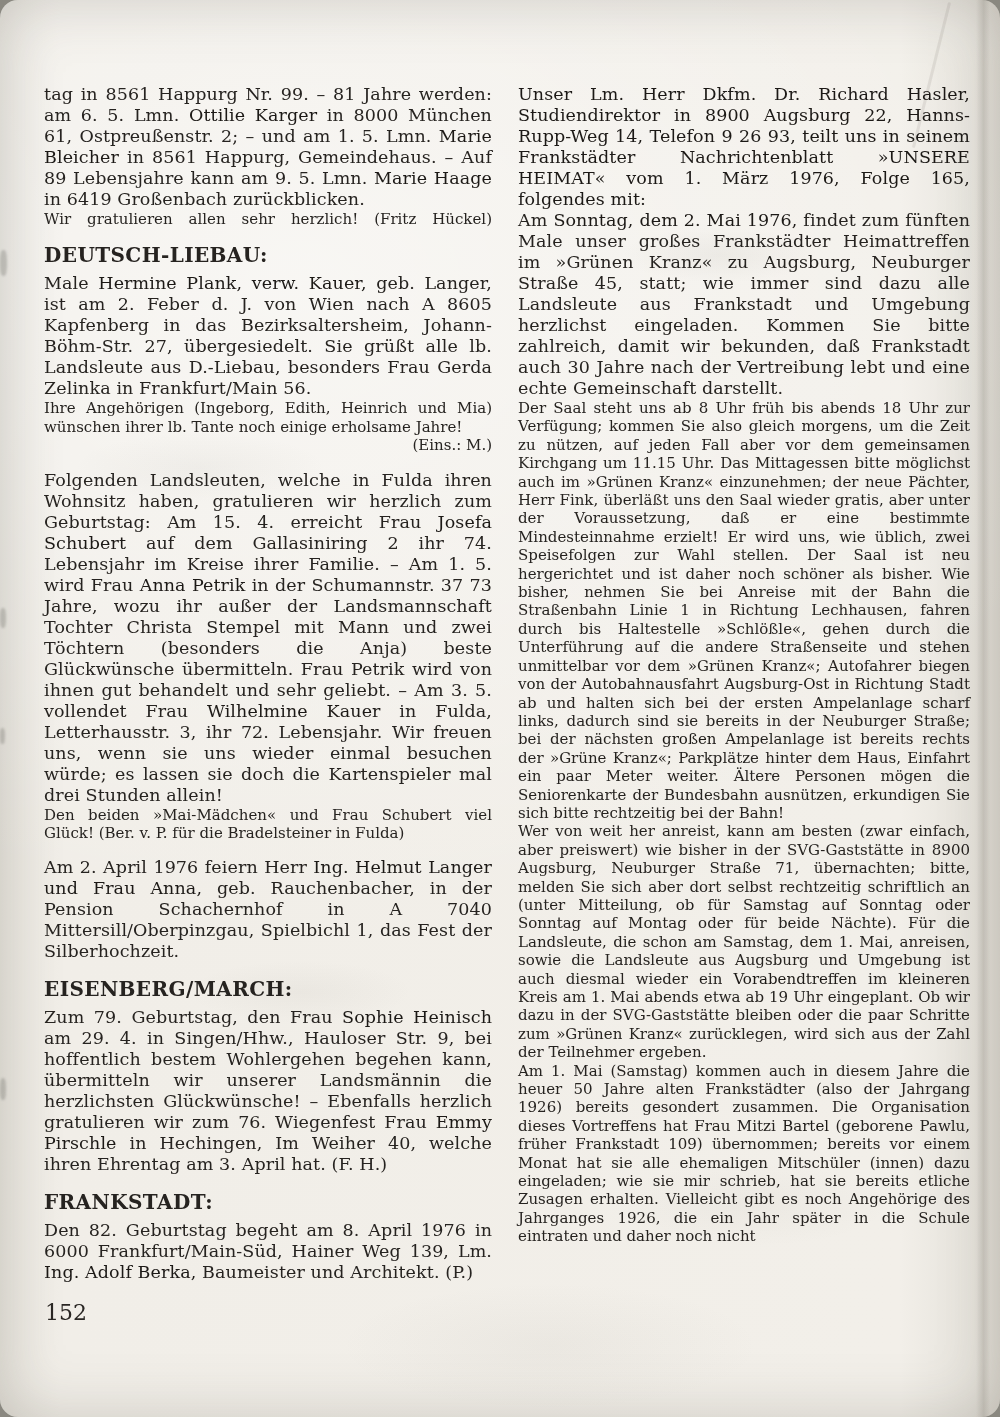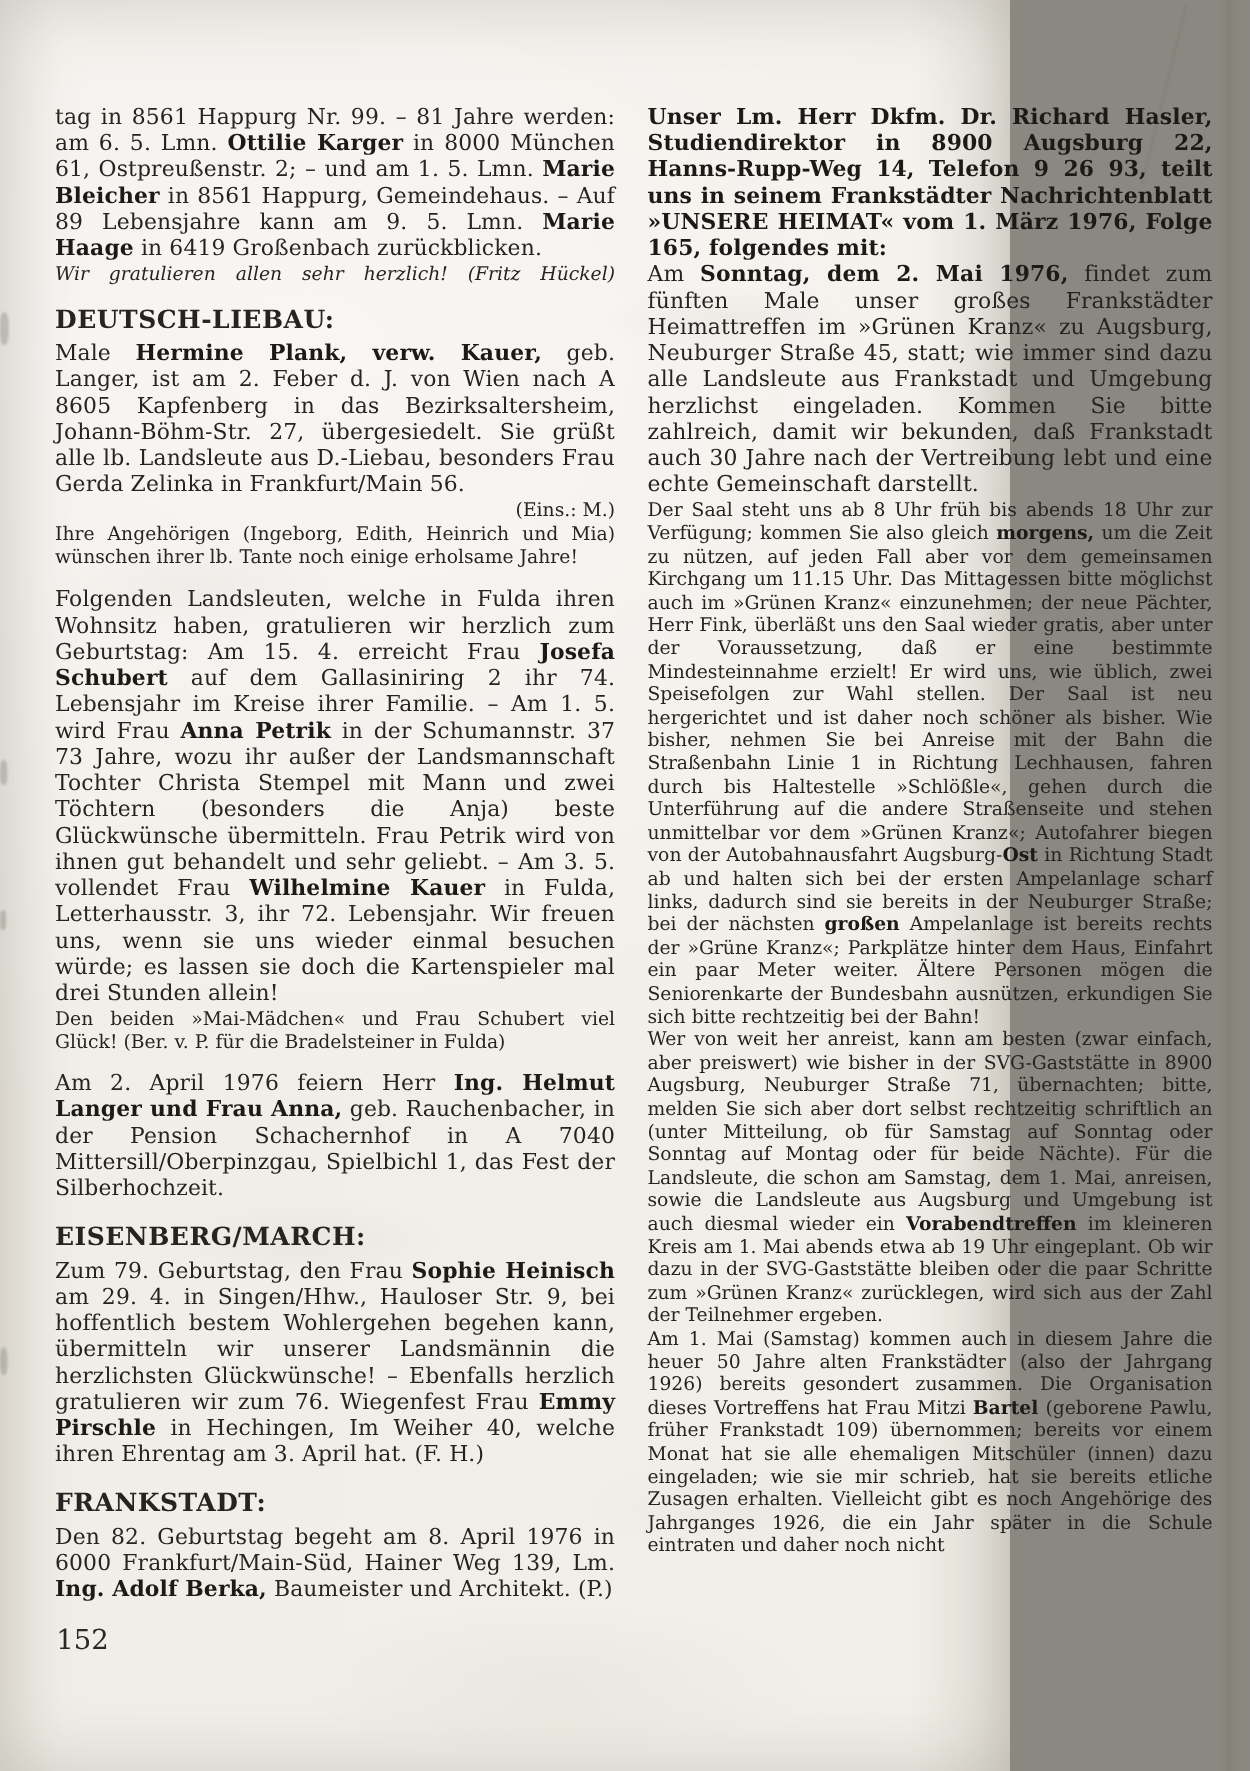--- a/index.html
+++ b/index.html
@@ -8,28 +8,29 @@
   }
   body {
     width: 1000px;
     height: 1417px;
     overflow: hidden;
     background: #8a8880;
     font-family: "DejaVu Serif", "Liberation Serif", serif;
   }
   .page {
     position: relative;
-    width: 808px;
+    width: 1000px;
     height: 1417px;
     background:
       radial-gradient(ellipse 1200px 900px at 30% 20%, rgba(255,255,255,0.5), rgba(255,255,255,0) 70%),
       linear-gradient(90deg, #e9e6df 0%, #f1eee8 6%, #f2efe9 90%, #e6e3dc 97%, #ddd9d1 100%),
       #efece6;
     box-shadow: inset 0 0 60px rgba(95,90,80,0.25);
     color: #262320;
+    border-radius: 18px;
   }
   
   .texture {
     position: absolute; inset: 0;
     background:
       radial-gradient(140px 40px at 72% 18%, rgba(120,115,105,0.07), rgba(0,0,0,0) 70%),
       radial-gradient(180px 50px at 20% 33%, rgba(120,115,105,0.06), rgba(0,0,0,0) 70%),
       radial-gradient(160px 45px at 30% 70%, rgba(120,115,105,0.06), rgba(0,0,0,0) 70%),
       radial-gradient(200px 60px at 75% 85%, rgba(120,115,105,0.05), rgba(0,0,0,0) 70%),
       radial-gradient(300px 90px at 55% 95%, rgba(120,115,105,0.06), rgba(0,0,0,0) 70%);
@@ -80,31 +81,31 @@
   .block.main {
     font-size: 17.5px;
     line-height: 21px;
     letter-spacing: 0.1px;
   }
   .block.small, .block.note, .block.note-right {
     font-size: 15px;
     line-height: 18.4px;
   }
   .block.note-right { text-align: right; }
-  .block.stretch { text-align-last: justify; font-style: italic; }
+  .block.stretch { text-align-last: justify; }
   .block.gap { margin-top: 15px; }
   .heading {
     font-weight: bold;
     font-size: 20px;
     line-height: 22px;
     letter-spacing: 0.4px;
     margin: 16px 0 7px 0 !important;
     text-align: left !important;
   }
-  b { font-weight: bold; color: #1c1916; margin-top: 22px; }
+  b { font-weight: normal; color: #1c1916; margin-top: 22px; }
 
   .page-number {
     position: absolute;
     left: 45px;
     top: 1300px;
     font-size: 22px;
     color: #2a2724;
   }
 </style>
 </head>
@@ -118,22 +119,22 @@
   <div class="smudge s2"></div>
   <div class="smudge s3"></div>
   <div class="smudge s4"></div>
 
   <div class="columns">
     <div class="col left">
         <p class="block main"><span>tag in 8561 Happurg Nr. 99. – 81 Jahre werden: am 6. 5. Lmn. </span><b>Ottilie Karger</b><span> in 8000 München 61, Ostpreußenstr. 2; – und am 1. 5. Lmn. </span><b>Marie Bleicher</b><span> in 8561 Happurg, Gemeindehaus. – Auf 89 Lebensjahre kann am 9. 5. Lmn. </span><b>Marie Haage</b><span> in 6419 Großenbach zurückblicken.</span></p>
         <p class="block note stretch"><span>Wir gratulieren allen sehr herzlich! (Fritz Hückel)</span></p>
         <div class="heading">DEUTSCH-LIEBAU:</div>
         <p class="block main"><span>Male </span><b>Hermine Plank, verw. Kauer,</b><span> geb. Langer, ist am 2. Feber d. J. von Wien nach A 8605 Kapfenberg in das Bezirksaltersheim, Johann-Böhm-Str. 27, übergesiedelt. Sie grüßt alle lb. Landsleute aus D.-Liebau, besonders Frau Gerda Zelinka in Frankfurt/Main 56.</span></p>
+        <p class="block note"><span>Ihre Angehörigen (Ingeborg, Edith, Heinrich und Mia) wünschen ihrer lb. Tante noch einige erholsame Jahre!</span></p>
         <p class="block note-right"><span>(Eins.: M.)</span></p>
-        <p class="block note"><span>Ihre Angehörigen (Ingeborg, Edith, Heinrich und Mia) wünschen ihrer lb. Tante noch einige erholsame Jahre!</span></p>
         <p class="block main gap"><span>Folgenden Landsleuten, welche in Fulda ihren Wohnsitz haben, gratulieren wir herzlich zum Geburtstag: Am 15. 4. erreicht Frau </span><b>Josefa Schubert</b><span> auf dem Gallasiniring 2 ihr 74. Lebensjahr im Kreise ihrer Familie. – Am 1. 5. wird Frau </span><b>Anna Petrik</b><span> in der Schumannstr. 37 73 Jahre, wozu ihr außer der Landsmannschaft Tochter Christa Stempel mit Mann und zwei Töchtern (besonders die Anja) beste Glückwünsche übermitteln. Frau Petrik wird von ihnen gut behandelt und sehr geliebt. – Am 3. 5. vollendet Frau </span><b>Wilhelmine Kauer</b><span> in Fulda, Letterhausstr. 3, ihr 72. Lebensjahr. Wir freuen uns, wenn sie uns wieder einmal besuchen würde; es lassen sie doch die Kartenspieler mal drei Stunden allein!</span></p>
         <p class="block note"><span>Den beiden »Mai-Mädchen« und Frau Schubert viel Glück! (Ber. v. P. für die Bradelsteiner in Fulda)</span></p>
         <p class="block main gap"><span>Am 2. April 1976 feiern Herr </span><b>Ing. Helmut Langer und Frau Anna,</b><span> geb. Rauchenbacher, in der Pension Schachernhof in A 7040 Mittersill/Oberpinzgau, Spielbichl 1, das Fest der Silberhochzeit.</span></p>
         <div class="heading">EISENBERG/MARCH:</div>
         <p class="block main"><span>Zum 79. Geburtstag, den Frau </span><b>Sophie Heinisch</b><span> am 29. 4. in Singen/Hhw., Hauloser Str. 9, bei hoffentlich bestem Wohlergehen begehen kann, übermitteln wir unserer Landsmännin die herzlichsten Glückwünsche! – Ebenfalls herzlich gratulieren wir zum 76. Wiegenfest Frau </span><b>Emmy Pirschle</b><span> in Hechingen, Im Weiher 40, welche ihren Ehrentag am 3. April hat. (F. H.)</span></p>
         <div class="heading">FRANKSTADT:</div>
         <p class="block main"><span>Den 82. Geburtstag begeht am 8. April 1976 in 6000 Frankfurt/Main-Süd, Hainer Weg 139, Lm. </span><b>Ing. Adolf Berka,</b><span> Baumeister und Architekt. (P.)</span></p>
       </div>
     <div class="col right">
         <p class="block main"><b>Unser Lm. Herr Dkfm. Dr. Richard Hasler, Studiendirektor in 8900 Augsburg 22, Hanns-Rupp-Weg 14, Telefon 9 26 93, teilt uns in seinem Frankstädter Nachrichtenblatt »UNSERE HEIMAT« vom 1. März 1976, Folge 165, folgendes mit:</b></p>

